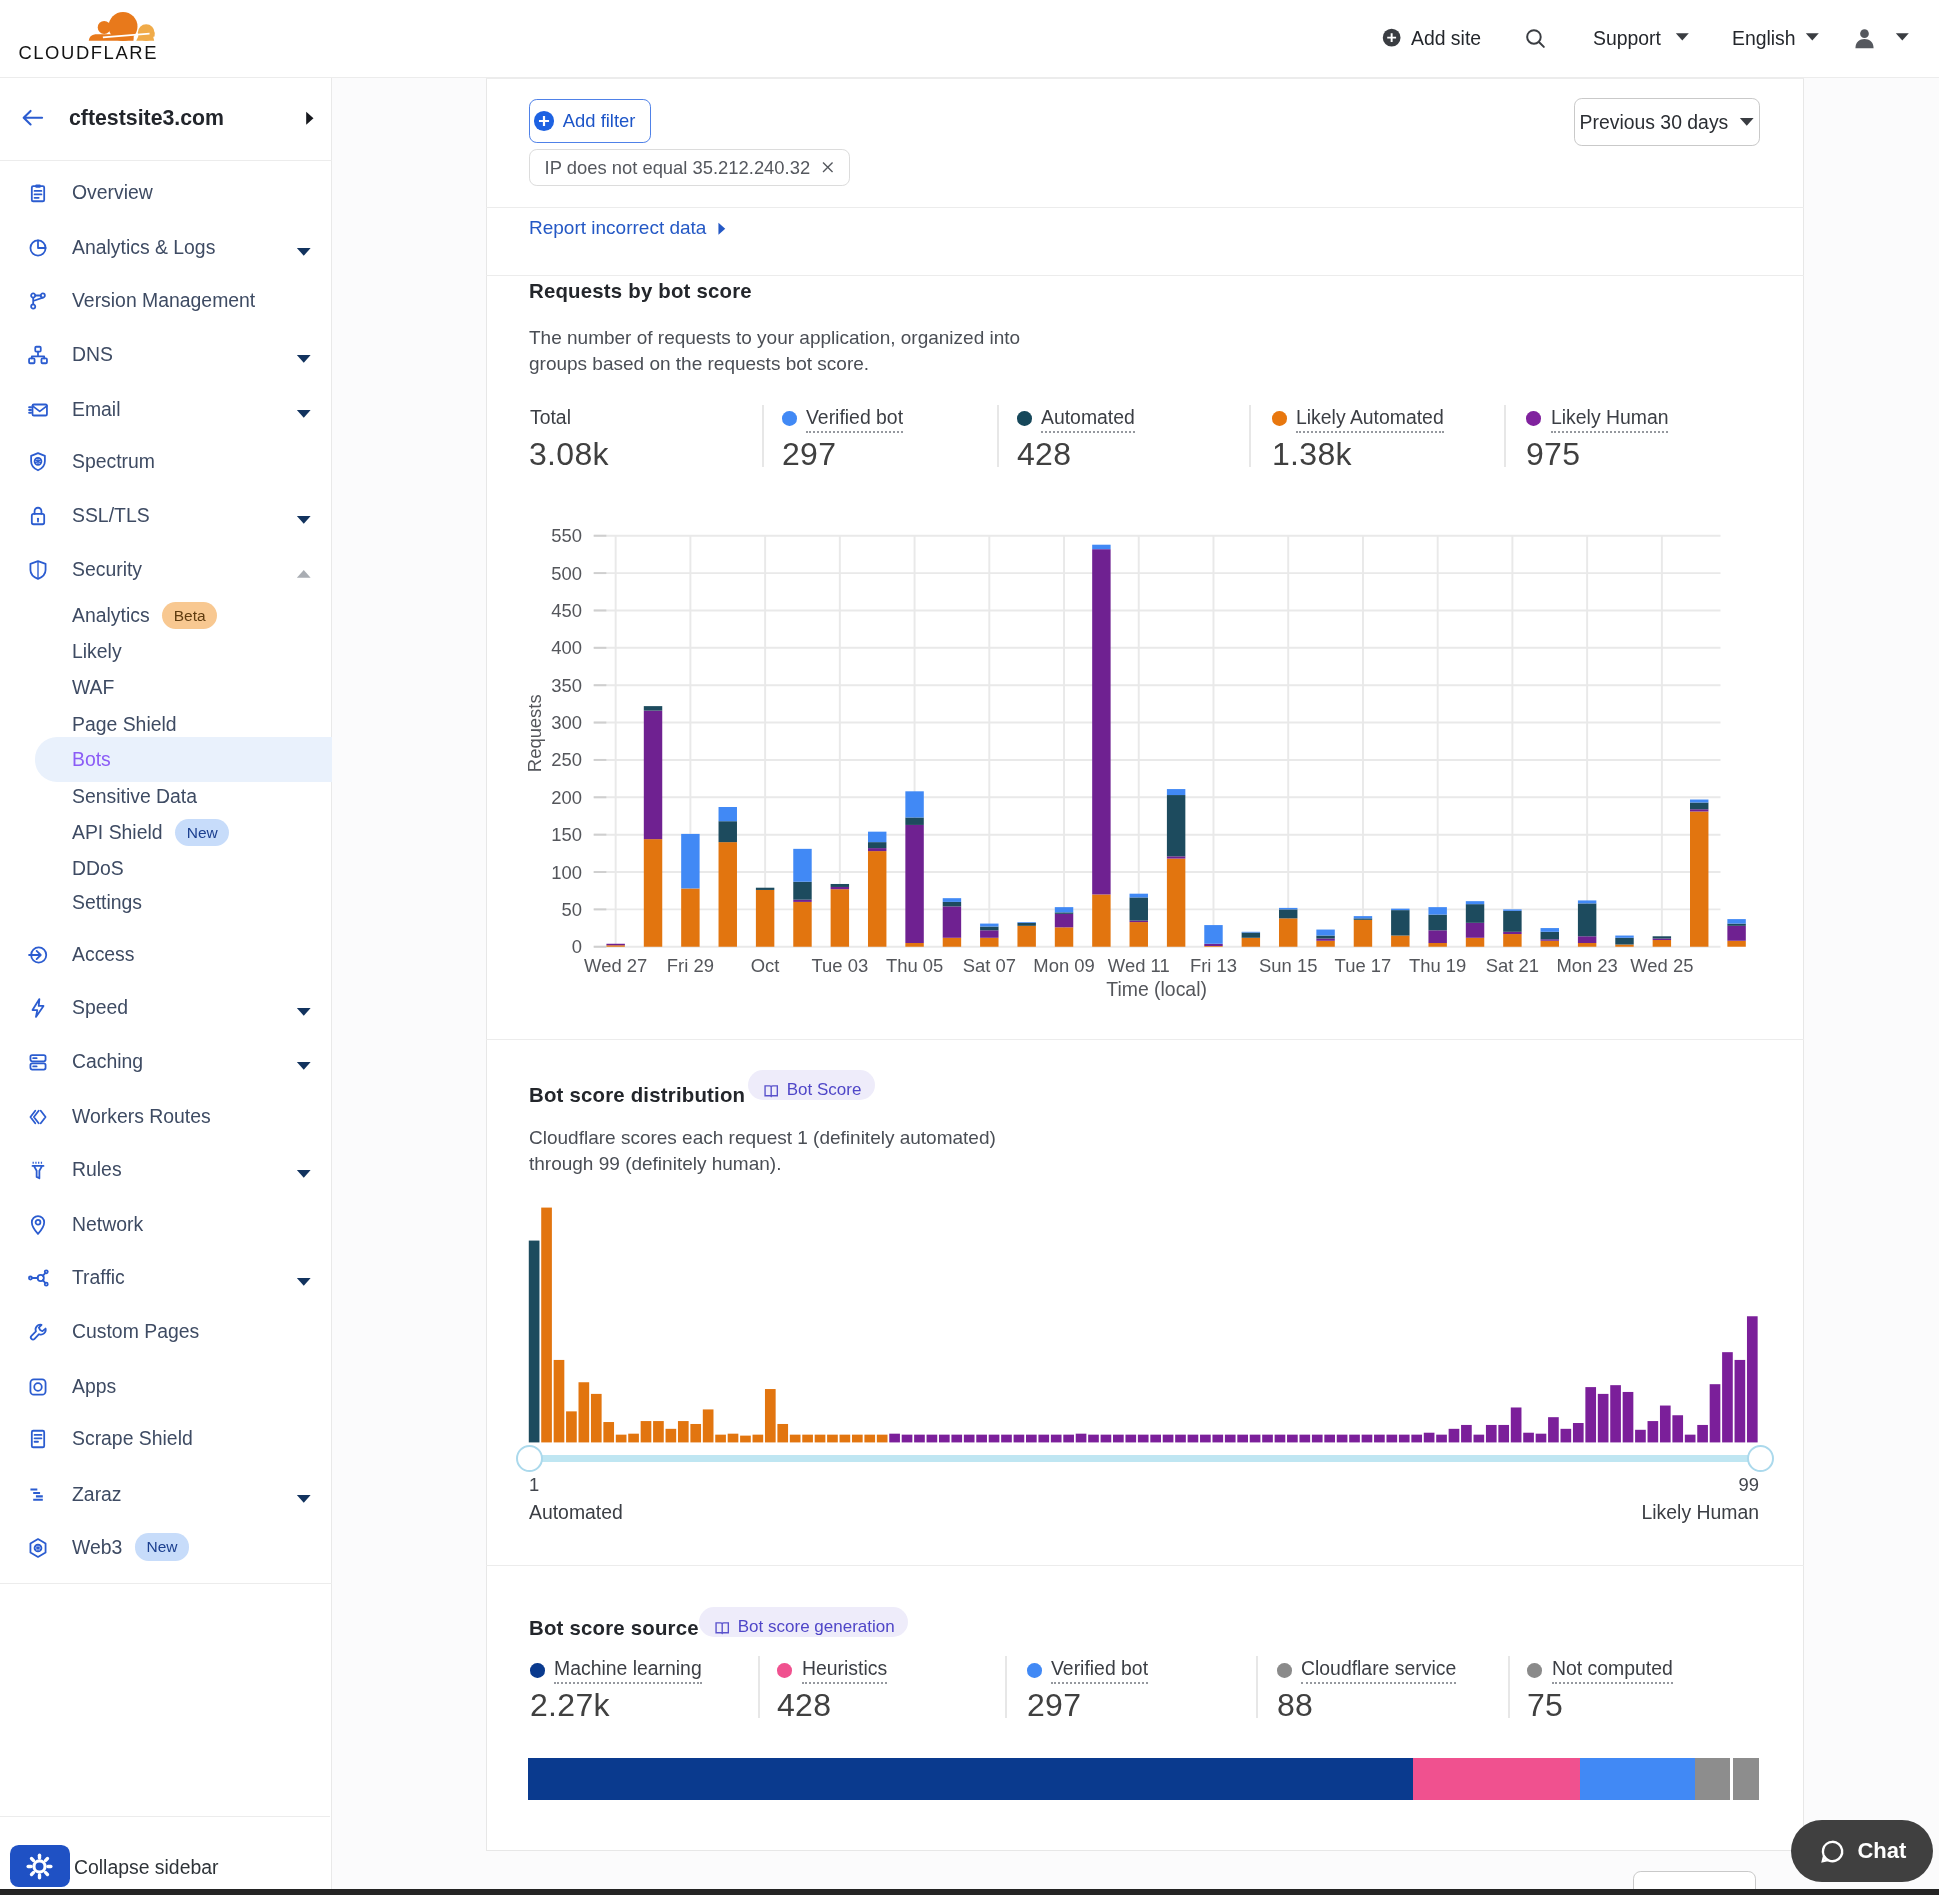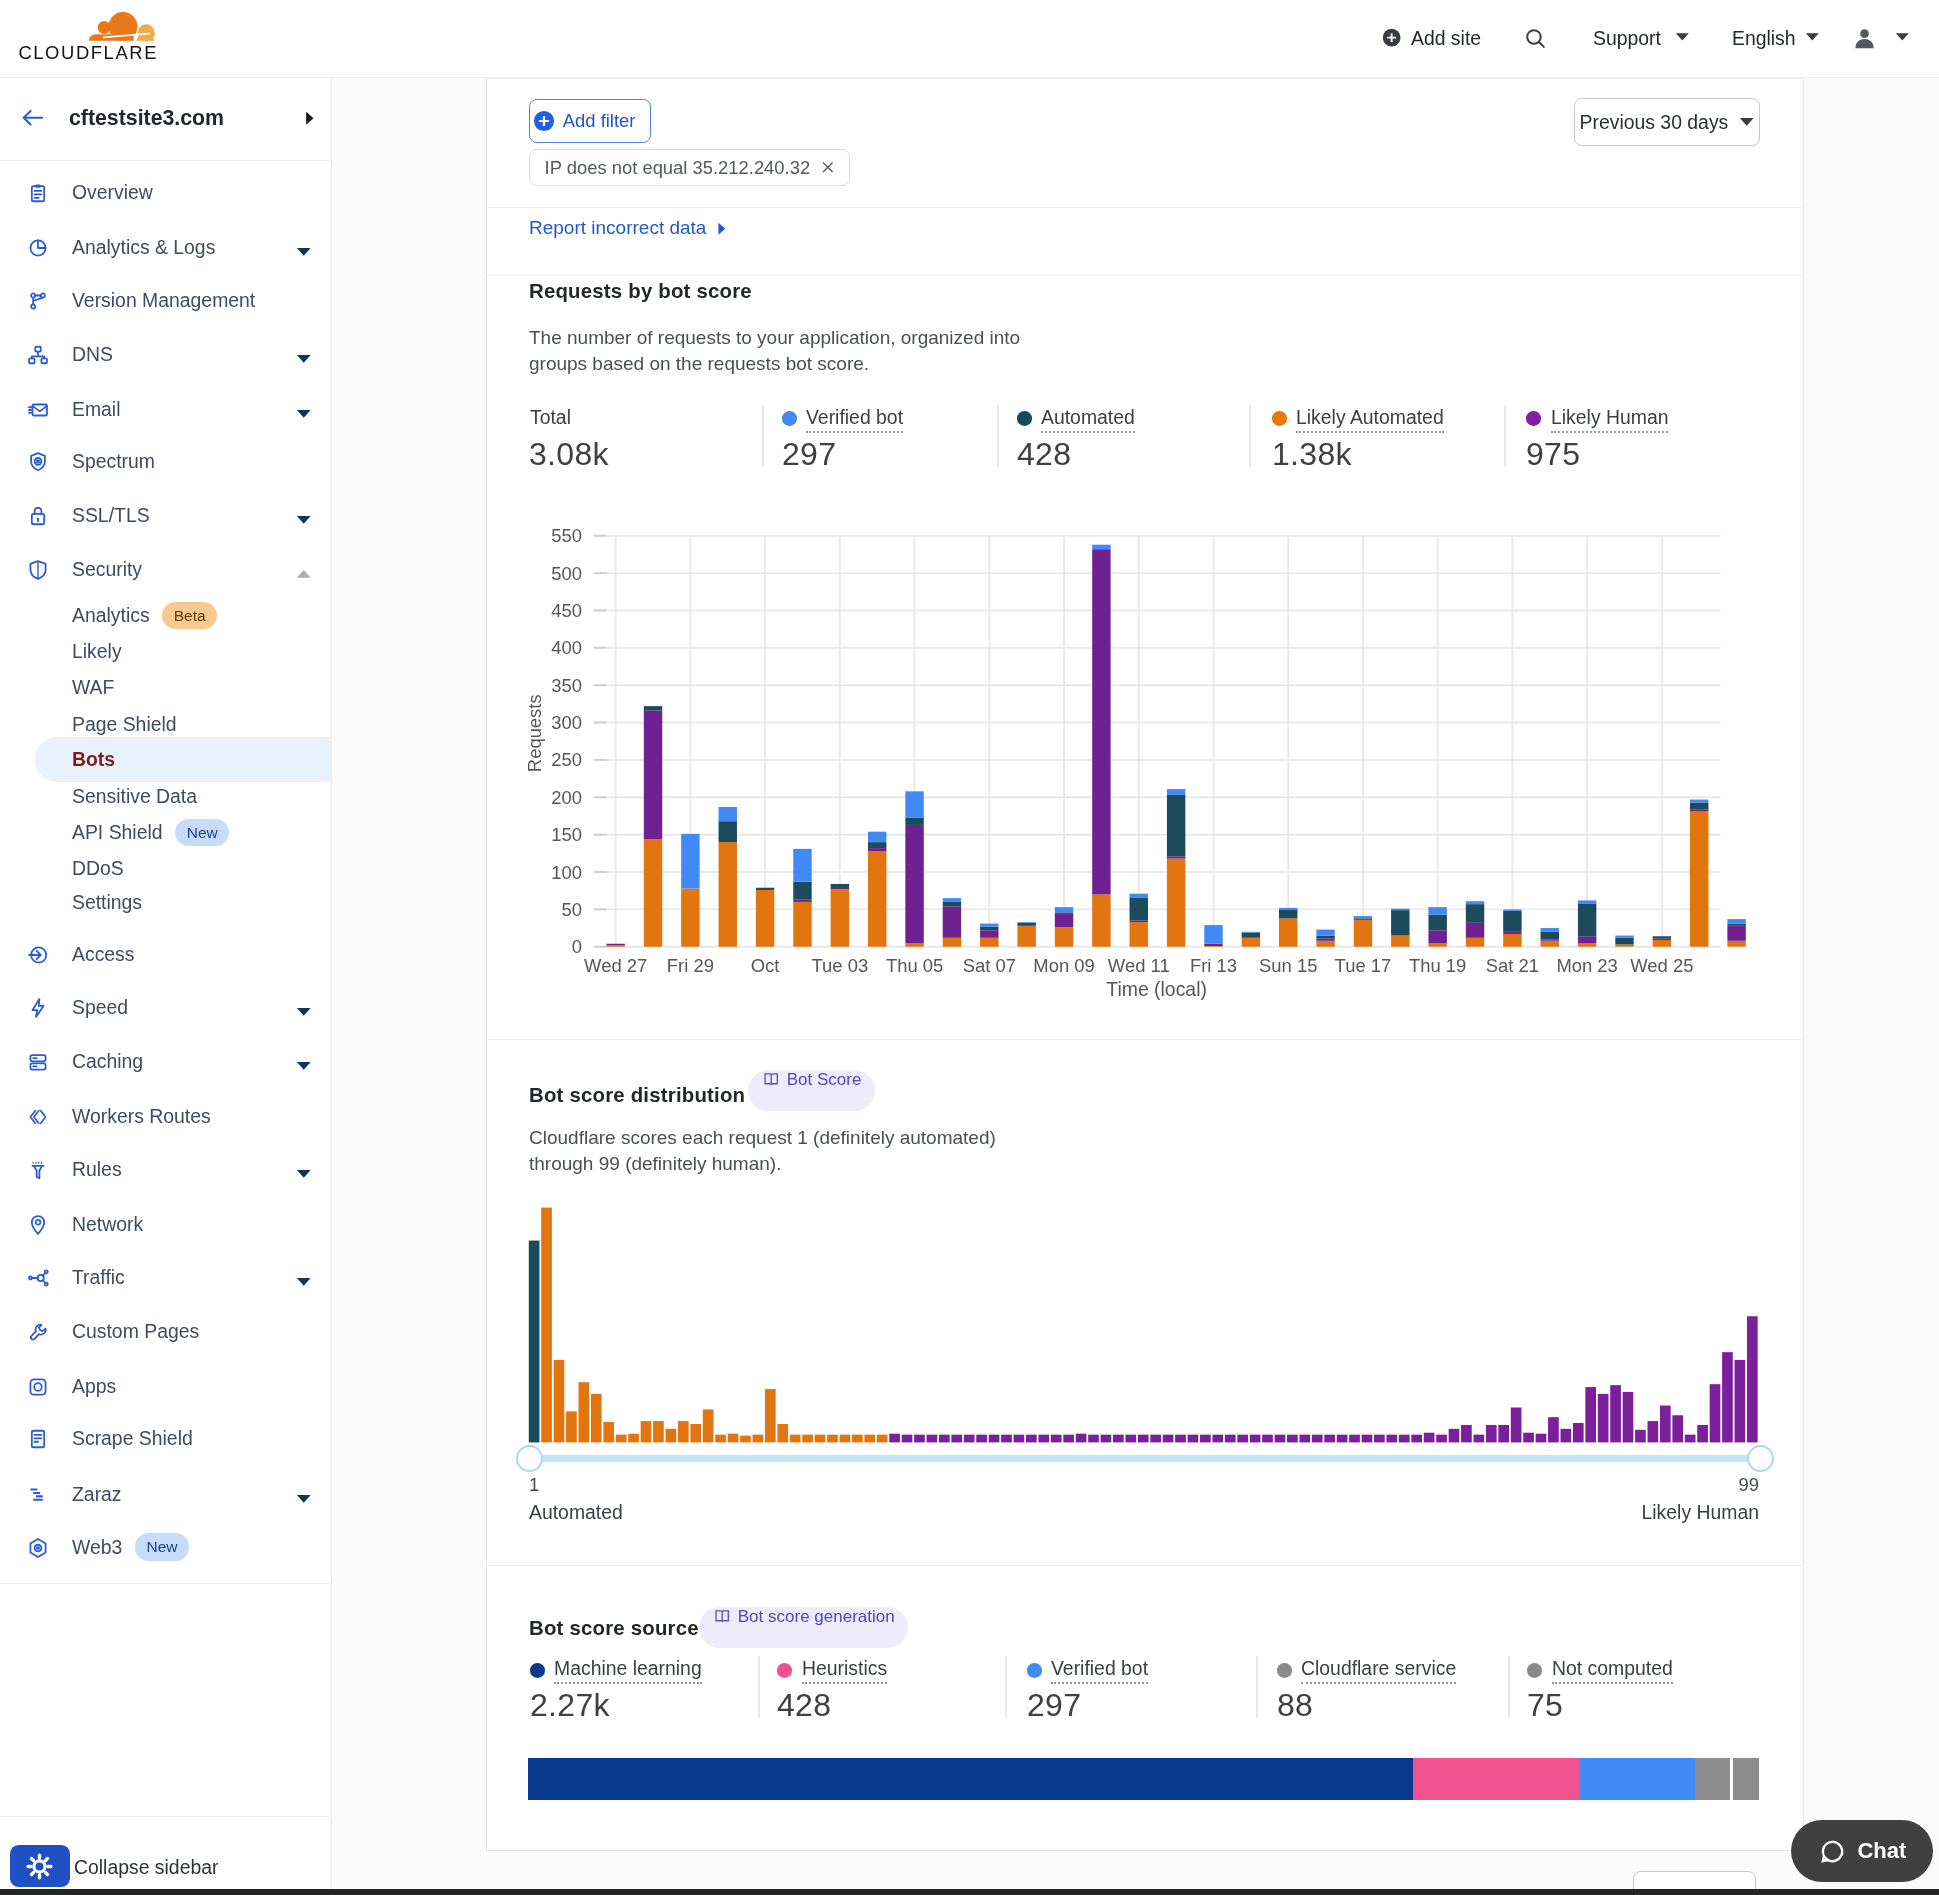--- a/index.html
+++ b/index.html
@@ -6,34 +6,34 @@
 .abs{position:absolute}
 #header{position:absolute;left:0;top:0;width:1940px;height:78px;background:#fff;border-bottom:1.9px solid #ececec}
 .hnav{position:absolute;top:0;height:76px;display:flex;align-items:center;font-size:19.4px;color:#24272c}
 #sidebar{position:absolute;left:0;top:78px;width:332px;height:1818px;background:#fff;border-right:1.9px solid #e9e9e9}
 .nitem{position:absolute;left:0;width:330px;height:54px;display:flex;align-items:center;padding-left:72px}
 .nicon{position:absolute;left:27px;top:16.5px;width:22px;height:22px}
 .nlab{font-size:19.4px;color:#3e4b63}
 .ncaret{position:absolute;left:296px;top:23px}
 .sitem{position:absolute;left:0;width:330px;height:45px;display:flex;align-items:center;padding-left:72px}
 .slab{font-size:19.4px;color:#3e4b63;position:relative}
-.slab.act{font-weight:bold;color:#7f1d1d}
+.slab.act{font-weight:normal;color:#8b5cf6}
 .pillact{position:absolute;left:35px;top:0;width:297px;height:45px;background:#e9f1fc;border-radius:22px 0 0 22px}
 .badge{font-size:15.5px;border-radius:13.6px;padding:4.9px 11.6px;margin-left:12.6px;position:relative;white-space:nowrap}
 .bbeta{background:#f8c891;color:#5f3c10}
 .bnew{background:#c7dcfa;color:#1b3f8f}
 #card{position:absolute;left:486px;top:78px;width:1318px;height:1773px;background:#fff;border:1.9px solid #e7e7e7;border-top-color:#ececec}
 .divider{position:absolute;left:486px;width:1318px;height:0;border-top:1.9px solid #ececec}
 h2{position:absolute;font-size:20.4px;font-weight:bold;color:#23262b;letter-spacing:0.2px}
 .desc{position:absolute;font-size:19px;color:#4a4e55}
 .dot{position:absolute;width:14.6px;height:14.6px;border-radius:50%}
 .leglab{position:absolute;font-size:19.4px;color:#3b3e44;border-bottom:2.9px dotted #95989e;padding-bottom:1.9px}
 .legval{position:absolute;font-size:32px;font-weight:normal;color:#404040;letter-spacing:0.3px}
 .vsep{position:absolute;width:1.9px;height:62px;background:#e7e7e7}
-.pill{position:absolute;height:41px;display:flex;align-items:flex-start;background:#eeecfa;border-radius:20.4px;font-size:17px;color:#4f46c8;padding:0 13.6px;gap:6.8px}
+.pill{position:absolute;height:30px;display:flex;align-items:flex-end;background:#eeecfa;border-radius:20.4px;font-size:17px;color:#4f46c8;padding:0 13.6px;gap:6.8px}
 </style></head>
 <body>
 
 <div id="header">
   <svg style="position:absolute;left:82px;top:4.9px" width="83" height="58" viewBox="0 0 86 60">
     <circle cx="66.5" cy="28.6" r="8.7" fill="#f0ab49"></circle>
     <rect x="60" y="28.6" width="15.2" height="4" fill="#f0ab49"></rect>
     <path d="M56.2 37 l3.1 -6.6 h13.9 l1.6 6.6 z" fill="#f0ab49"></path>
     <circle cx="23" cy="23.2" r="6.7" fill="#e8791b"></circle>
     <circle cx="42.5" cy="22.2" r="15" fill="#e8791b"></circle>

